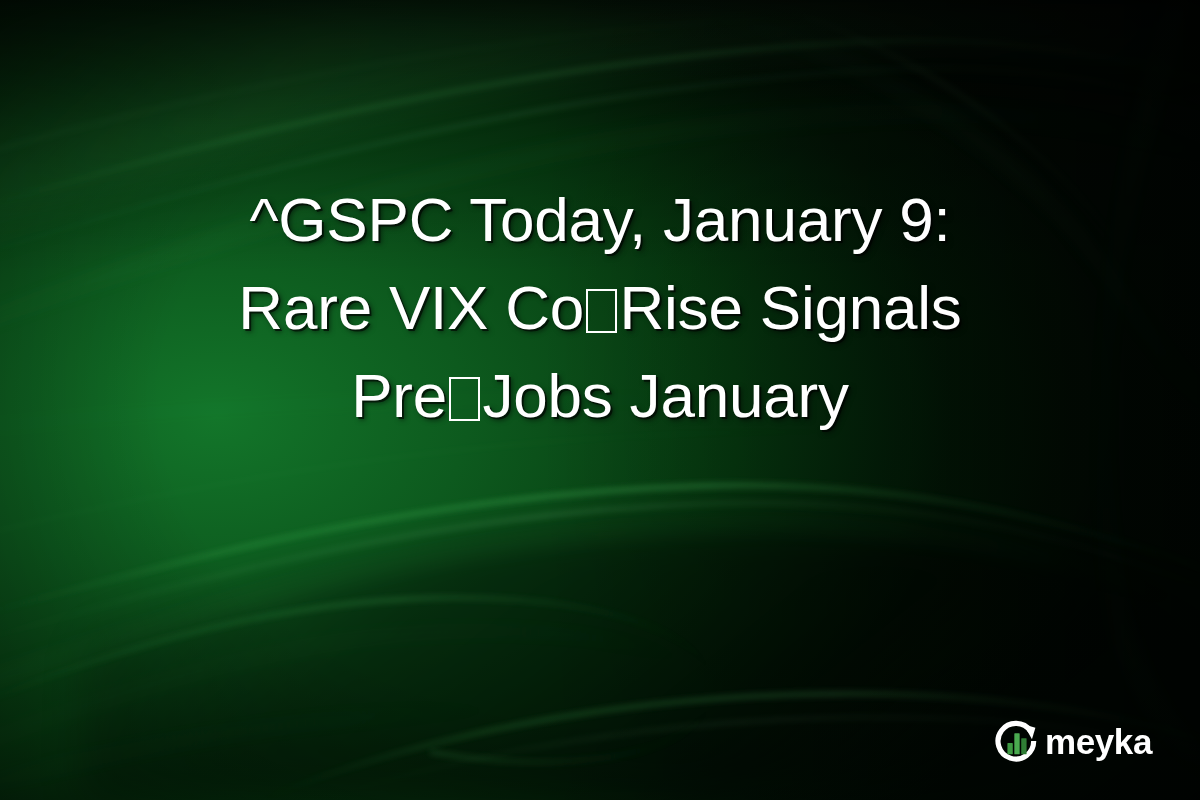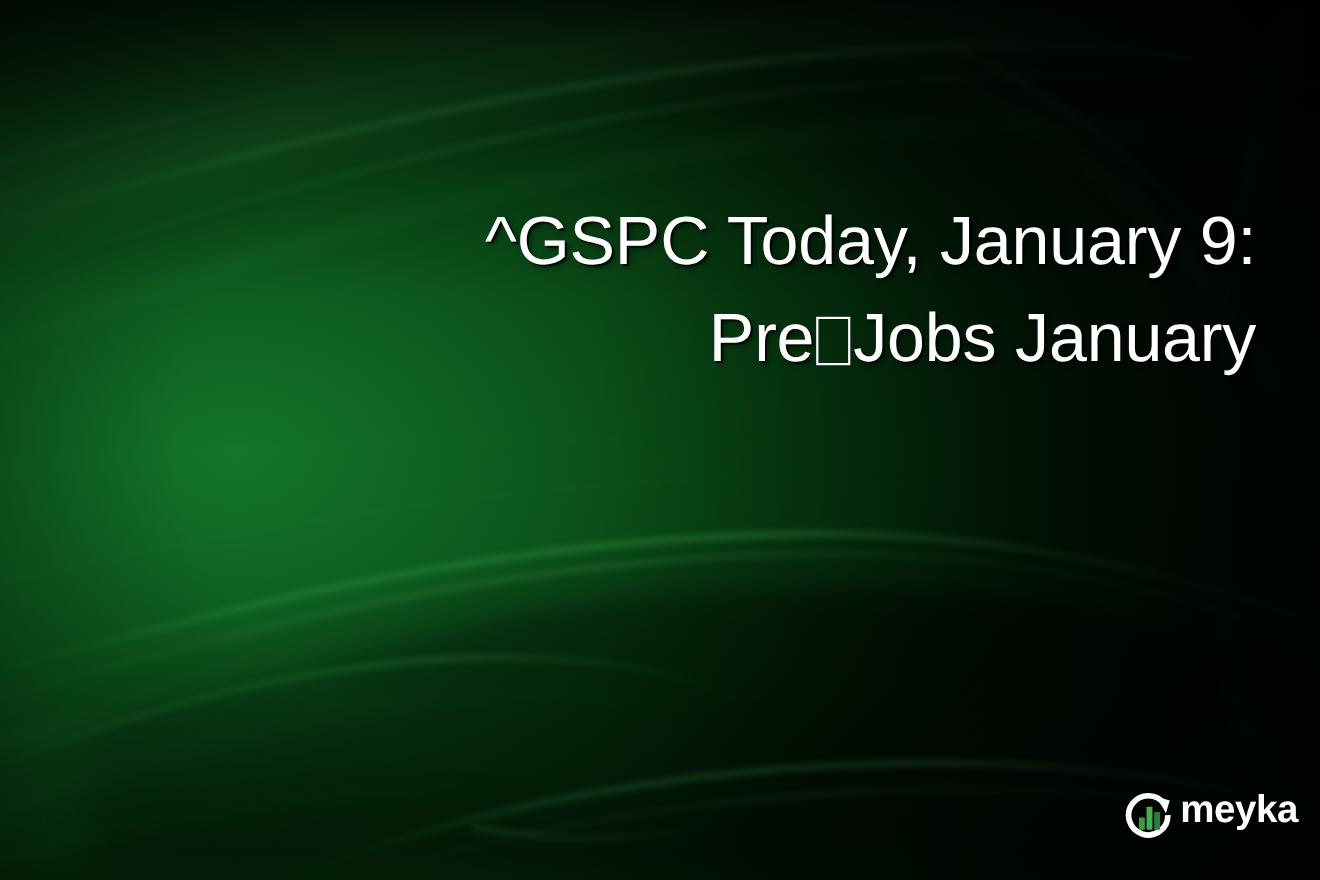--- a/index.html
+++ b/index.html
@@ -49,21 +49,21 @@
     inset: 0;
   }
   .bg-waves svg { display: block; width: 1200px; height: 800px; }
 
   
   .title-block {
     position: absolute;
     left: 0;
     right: 0;
     top: 176px;
-    text-align: right;
+    text-align: center;
     padding: 0 58px;
     box-sizing: border-box;
   }
   .title-line {
     display: block;
     color: #ffffff;
     font-family: "Liberation Sans", sans-serif;
     font-weight: 400;
     font-size: 62px;
     line-height: 88px;
@@ -80,24 +80,24 @@
     border: 2.5px solid #ffffff;
     box-sizing: border-box;
     vertical-align: -0.06em;
     margin: 0 0.035em;
     background: transparent;
   }
 
   
   .logo {
     position: absolute;
-    right: 20px;
+    right: 48px;
     bottom: 36px;
     display: flex;
-    align-items: flex-start;
+    align-items: center;
     gap: 5px;
   }
   .logo-mark { width: 46px; height: 46px; display: block; flex: 0 0 auto; }
   .logo-word {
     color: #ffffff;
     font-family: "Liberation Sans", sans-serif;
     font-weight: 700;
     font-size: 35px;
     line-height: 1;
     letter-spacing: -0.4px;
@@ -188,20 +188,23 @@
   <div class="bg-dark-top"></div>
   <div class="bg-dark-right"></div>
   <div class="bg-vignette"></div>
 
   <div class="title-block">
 
     <span class="title-line">
       <span>^GSPC Today, January 9:</span>
     </span>
 
+    <span class="title-line">
+      <span>Rare VIX Co</span><span class="tofu"></span><span>Rise Signals</span>
+    </span>
 
     <span class="title-line">
       <span>Pre</span><span class="tofu"></span><span>Jobs January</span>
     </span>
 
   </div>
 
   <div class="logo">
     <svg class="logo-mark" viewBox="0 0 48 48" xmlns="http://www.w3.org/2000/svg" aria-hidden="true">
 

